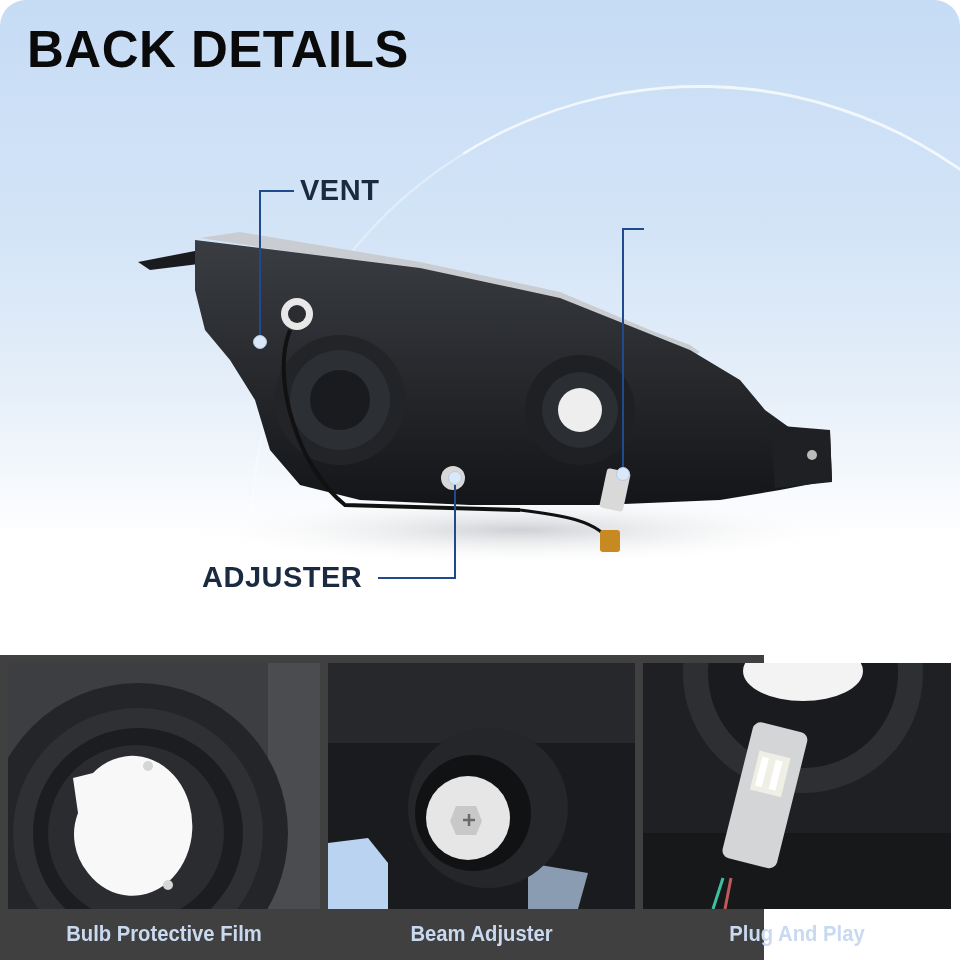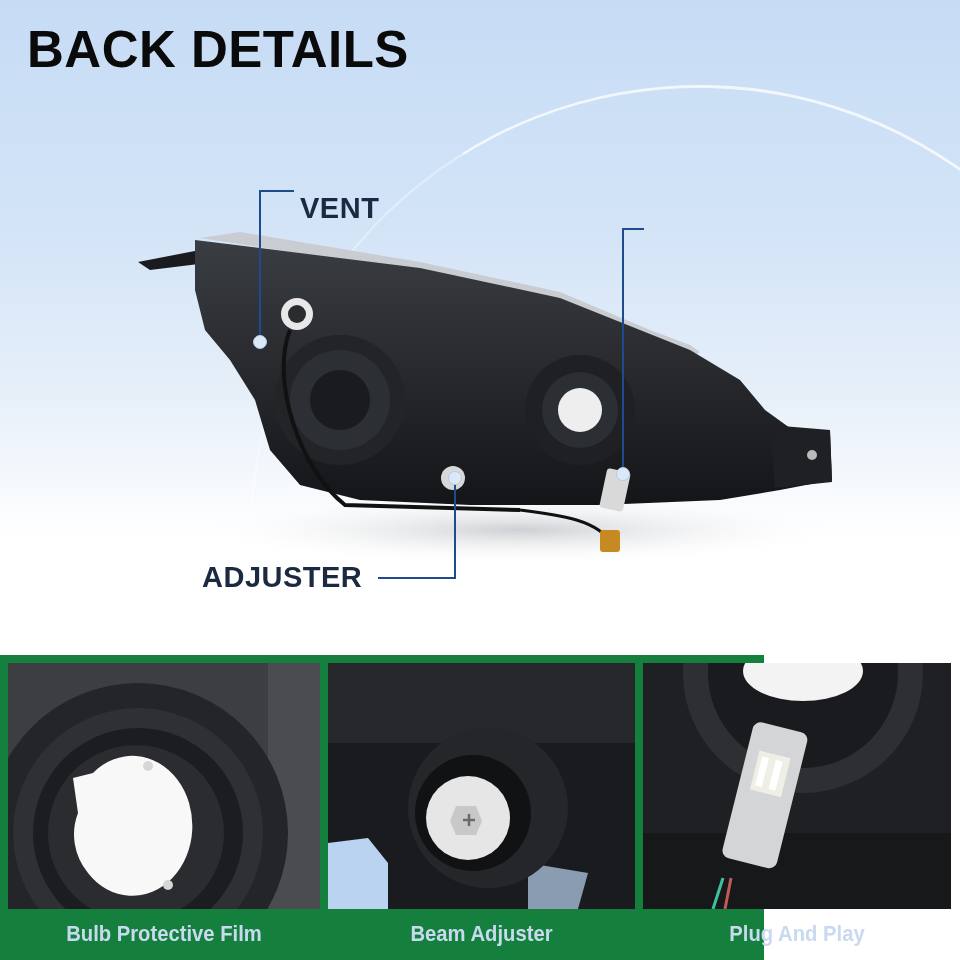--- a/index.html
+++ b/index.html
@@ -3,20 +3,21 @@
 <meta charset="utf-8">
 <style>
   * { margin: 0; padding: 0; box-sizing: border-box; }
   html, body { width: 960px; height: 960px; overflow: hidden; }
   body { font-family: "Liberation Sans", sans-serif; background: #ffffff; position: relative; }
 
   .hero {
     position: absolute; left: 0; top: 0; width: 960px; height: 655px;
     background: linear-gradient(180deg, #c6dcf5 0%, #d3e4f7 35%, #e6eff9 60%, #ffffff 82%, #ffffff 100%);
     overflow: hidden;
+    border-radius: 26px;
   }
   .hero-arc {
     position: absolute; left: 250px; top: 85px; width: 900px; height: 900px;
     border-radius: 50%;
     border-top: 3px solid rgba(255,255,255,0.75);
     border-left: 2px solid rgba(255,255,255,0.35);
     transform: rotate(18deg);
   }
   .page-title {
     position: absolute; left: 27px; top: 20px;
@@ -28,21 +29,21 @@
 
   .callout-label {
     position: absolute; font-size: 29px; font-weight: 700; color: #1b2a40; letter-spacing: 0.5px;
     white-space: nowrap;
   }
   .lead { position: absolute; background: #1f4b8c; }
   .dot { position: absolute; width: 14px; height: 14px; border-radius: 50%; background: #dbe8f8; border: 1px solid #b7cbe5; }
 
   .bottom {
     position: absolute; left: 0; top: 655px; width: 764px; height: 305px;
-    background: #15803d;
+    background: #404040;
   }
   .panel {
     position: absolute; top: 8px; height: 246px; overflow: hidden; background: #2a2a2a;
   }
   .panel svg { display: block; }
   .caption {
     position: absolute; top: 266px; font-size: 22px; font-weight: 700; color: #c9d9f0;
     text-align: center; transform: scaleX(0.92);
   }
 </style>
@@ -92,21 +93,21 @@
     <path d="M290 330 C 270 380, 300 470, 345 505 L 520 510" stroke="#111" stroke-width="4" fill="none"></path>
     <path d="M520 510 C 560 515, 600 520, 612 545" stroke="#111" stroke-width="3" fill="none"></path>
 
     <rect x="603" y="470" width="24" height="40" rx="3" fill="#d9d9d9" transform="rotate(12 615 490)"></rect>
     <rect x="600" y="530" width="20" height="22" rx="3" fill="#c78a22"></rect>
   </svg>
 
   <div class="lead" style="left:259px; top:190px; width:2px; height:152px;"></div>
   <div class="lead" style="left:259px; top:190px; width:35px; height:2px;"></div>
   <div class="dot" style="left:253px; top:335px;"></div>
-  <div class="callout-label" style="left:300px; top:192px;">VENT</div>
+  <div class="callout-label" style="left:300px; top:174px;">VENT</div>
 
   <div class="lead" style="left:622px; top:228px; width:2px; height:246px;"></div>
   <div class="lead" style="left:622px; top:228px; width:22px; height:2px;"></div>
   <div class="dot" style="left:616px; top:467px;"></div>
 
   <div class="lead" style="left:454px; top:478px; width:2px; height:100px;"></div>
   <div class="lead" style="left:378px; top:577px; width:78px; height:2px;"></div>
   <div class="dot" style="left:448px; top:471px;"></div>
   <div class="callout-label" style="left:202px; top:561px;">ADJUSTER</div>
 </div>

